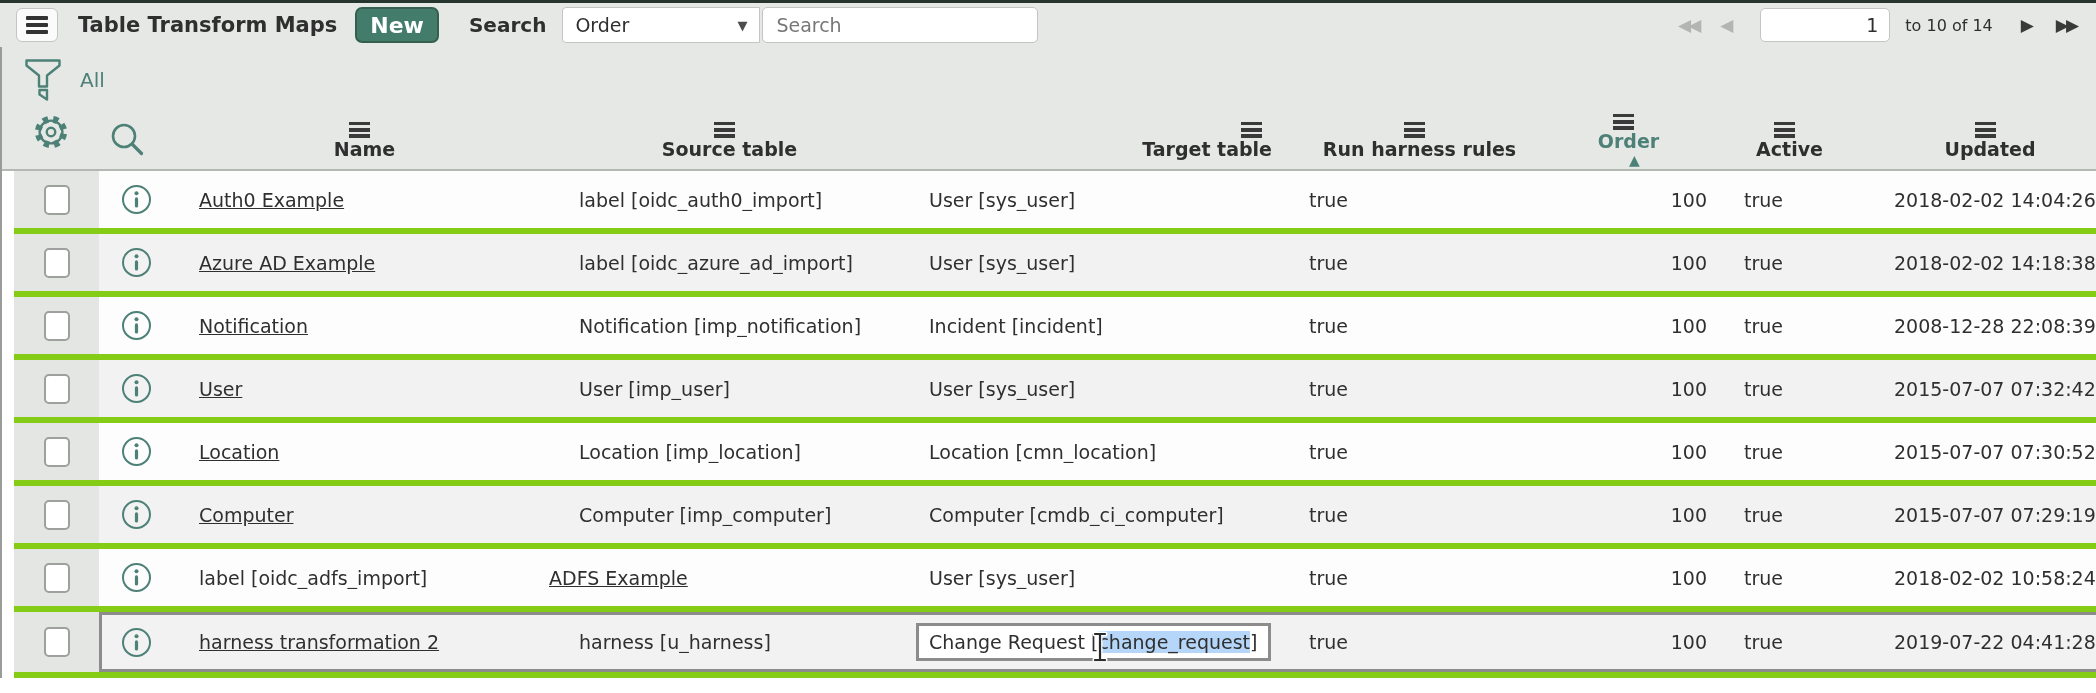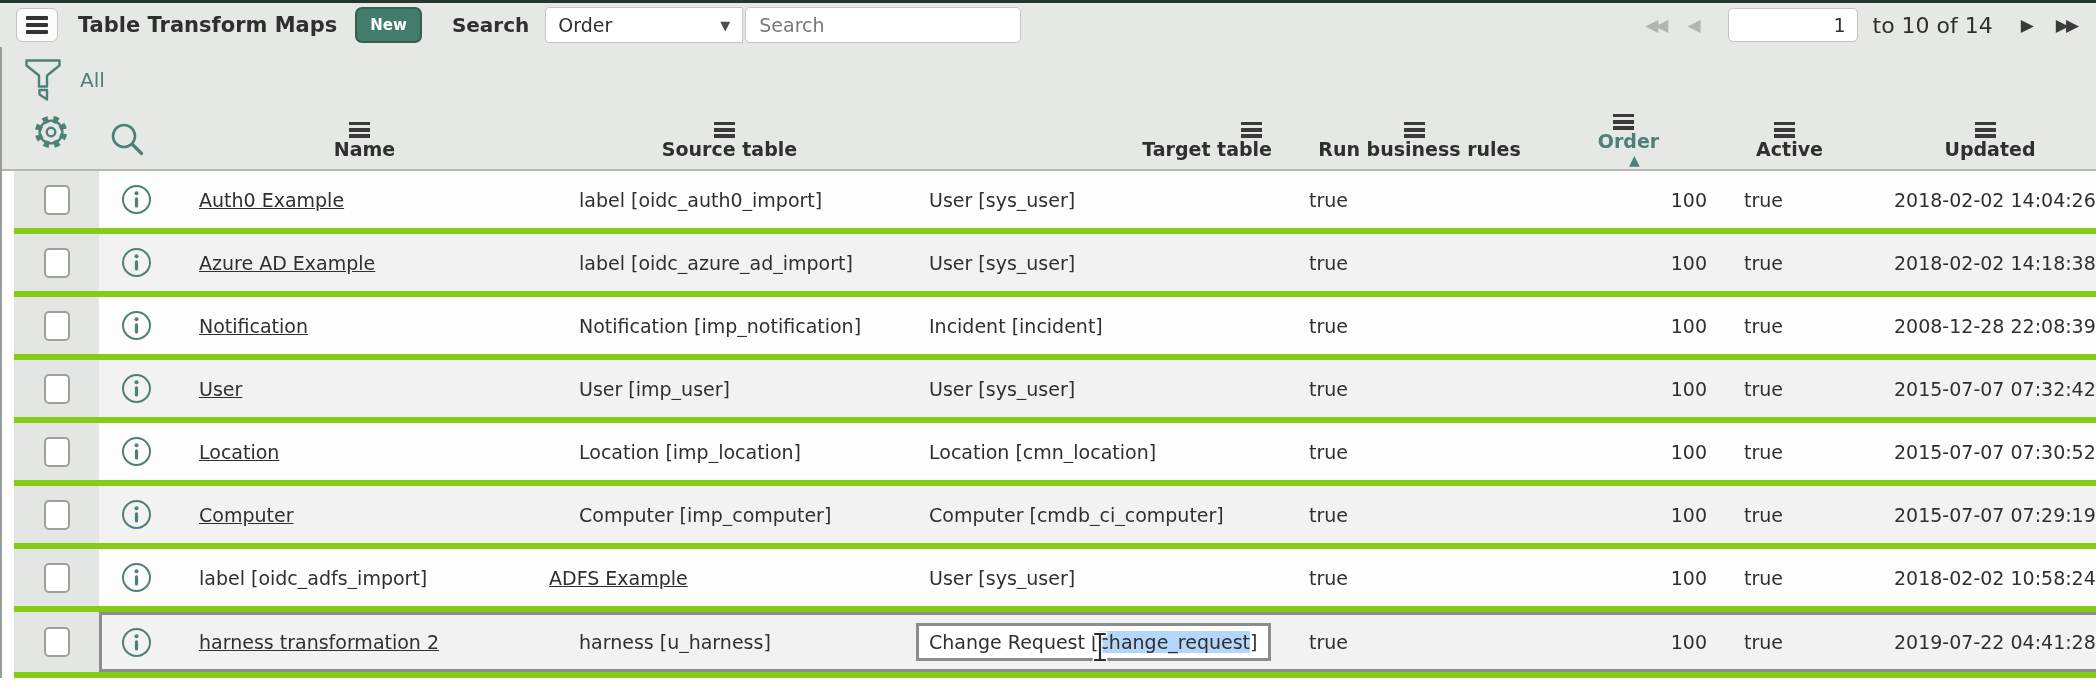--- a/index.html
+++ b/index.html
@@ -28,21 +28,21 @@
   .hamburger{
     width:42px;height:34px;margin-left:16px;background:#fafbfa;
     border:1.5px solid #c2c5c2;border-radius:6px;
     display:flex;flex-direction:column;justify-content:center;align-items:center;gap:3.5px;
     cursor:pointer;flex:none;
   }
   .hamburger i{display:block;width:22px;height:3.5px;background:#333;border-radius:1px;}
   .title{font-size:21px;font-weight:bold;margin-left:20px;white-space:nowrap;}
   .btn-new{
     margin-left:18px;height:36px;padding:0 13px;background:var(--new-button-bg);
-    color:#fff;font-size:15px;font-weight:bold;border:2px solid var(--new-button-border);
+    color:#fff;font-size:22px;font-weight:bold;border:2px solid var(--new-button-border);
     border-radius:7px;display:flex;align-items:center;cursor:pointer;
     font-family:inherit;
   }
   .search-label{margin-left:30px;font-size:20px;font-weight:bold;}
   .search-select{
     margin-left:16px;width:198px;height:36px;background:#fff;border:1.5px solid #c2c5c2;
     border-radius:4px 0 0 4px;display:flex;align-items:center;justify-content:space-between;
     padding:0 12px;font-size:19px;cursor:pointer;flex:none;
   }
   .caret{font-size:13px;color:#4d4d4d;}
@@ -54,21 +54,21 @@
   .pager{margin-left:auto;display:flex;align-items:center;margin-right:20px;}
   .pg-arrow{font-size:17px;cursor:pointer;letter-spacing:-3px;line-height:1;flex:none;}
   .pg-disabled{color:#b2b5b2;cursor:default;}
   .pg-enabled{color:#3a3a3a;}
   .pg-first{margin-right:22px;}
   .pg-prev{margin-right:30px;}
   .page-input{
     width:130px;height:34px;text-align:right;font-size:19px;font-family:inherit;
     border:1.5px solid #c2c5c2;border-radius:5px;padding:0 11px;color:#2f2f2f;outline:none;
   }
-  .pg-range{font-size:22px;margin:0 28px 0 15px;white-space:nowrap;}
+  .pg-range{font-size:16px;margin:0 28px 0 15px;white-space:nowrap;}
   .pg-next{margin-right:25px;}
 
   
   .content{border-left:2px solid #999c99;}
   .chrome{background:var(--topbar-bg);}
   .filter-row{height:66px;display:flex;align-items:center;}
   .funnel{margin-left:23px;flex:none;}
   .all-label{color:var(--accent-teal);font-size:20px;margin-left:19px;cursor:pointer;}
   .header-row{
     height:58px;display:flex;align-items:center;border-bottom:2px solid #b4b7b4;
@@ -185,21 +185,21 @@
       <div class="hcell c-source">
         <span class="tribar"></span>
         <span>Source table</span>
       </div>
       <div class="hcell c-target">
         <span class="tribar"></span>
         <span>Target table</span>
       </div>
       <div class="hcell c-run">
         <span class="tribar"></span>
-        <span>Run business rules</span>
+        <span>Run harness rules</span>
       </div>
       <div class="hcell c-order">
         <span class="tribar"></span>
         <span class="sorted-label">Order</span>
         <span class="sort-arrow">▲</span>
       </div>
       <div class="hcell c-active">
         <span class="tribar"></span>
         <span>Active</span>
       </div>

